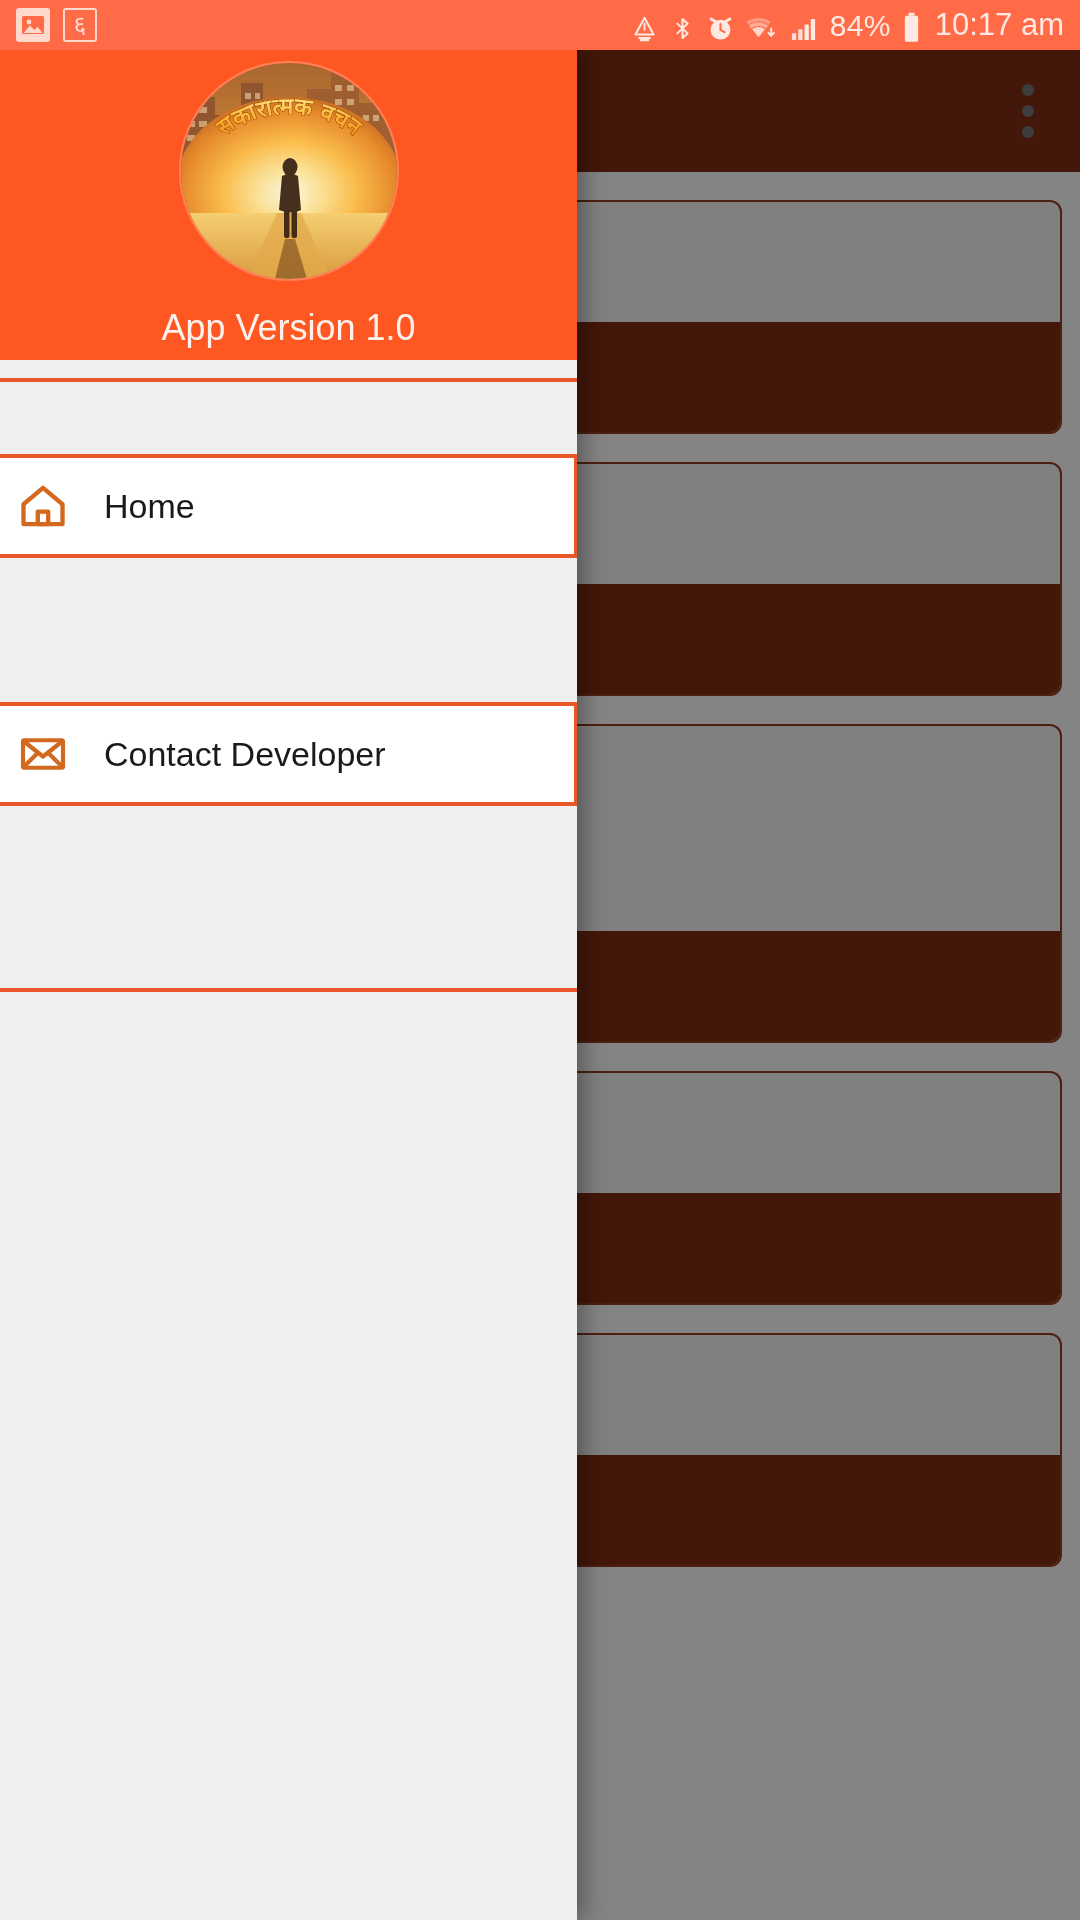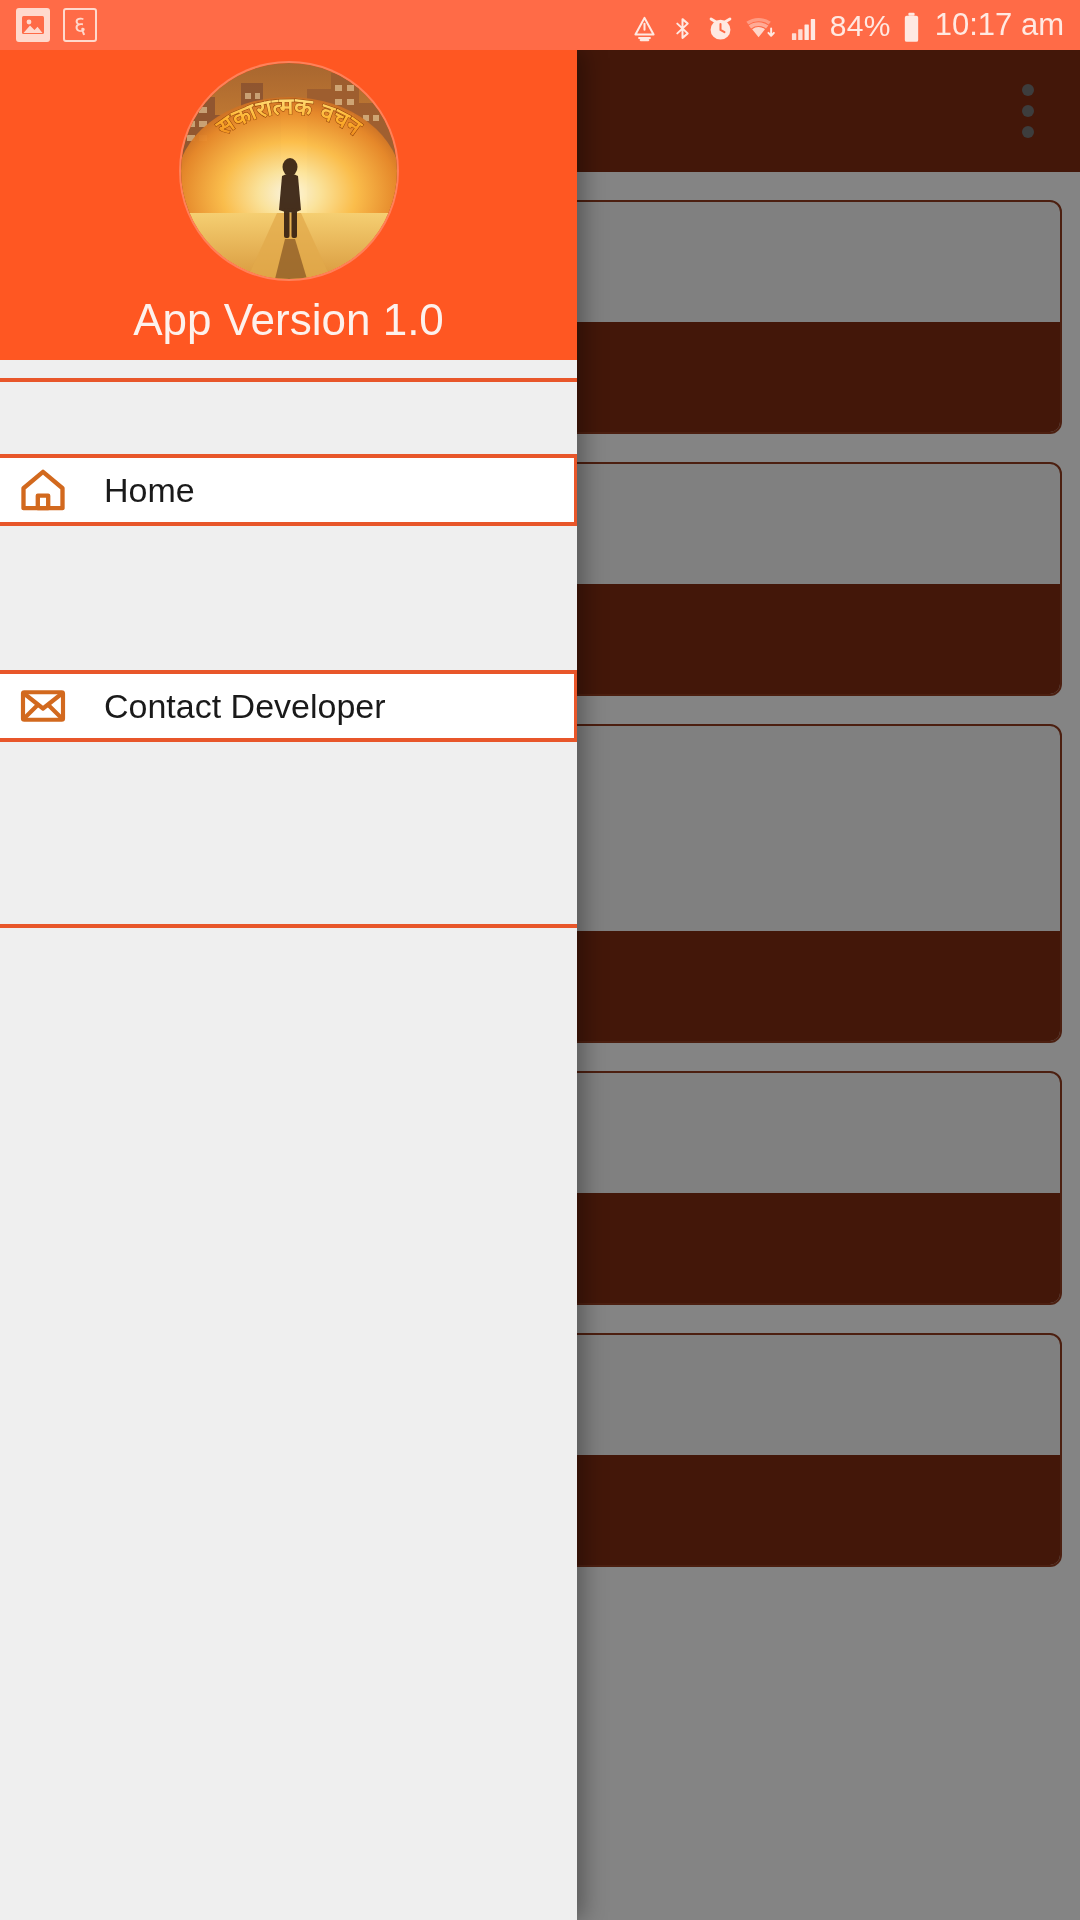--- a/index.html
+++ b/index.html
@@ -141,43 +141,43 @@
   #logo {
     margin-top:13px;
     width:216px; height:216px;
     border-radius:50%;
     overflow:hidden;
     position:relative;
     box-shadow:0 0 0 2px rgba(255,255,255,0.25);
   }
   #logo svg { display:block; width:100%; height:100%; }
   #version {
-    margin-top:16px;
+    margin-top:28px;
     color:#fdf1ec;
-    font-size:44px;
+    font-size:36px;
     font-weight:400;
     text-align:center;
   }
 
   #drawer-body { position:relative; background:#efefef; height:1560px; }
 
   .gapline {
     height:4px; background:#e8562a; width:100%;
   }
   .spacer { height:72px; background:#efefef; }
   .spacer.s1 { height:18px; }
   .spacer.s2 { height:72px; }
 
   .menu-item {
     position:relative;
     background:#ffffff;
     border-top:4px solid #e8562a;
     border-bottom:4px solid #e8562a;
     border-right:3px solid #e8562a;
-    height:72px;
+    height:104px;
     display:flex; align-items:center;
     padding-left:8px;
   }
   .menu-item .ic {
     width:62px; height:62px;
     display:flex; align-items:center; justify-content:center;
     flex:0 0 auto;
     margin-left:4px;
   }
   .menu-item .ic svg { display:block; }

